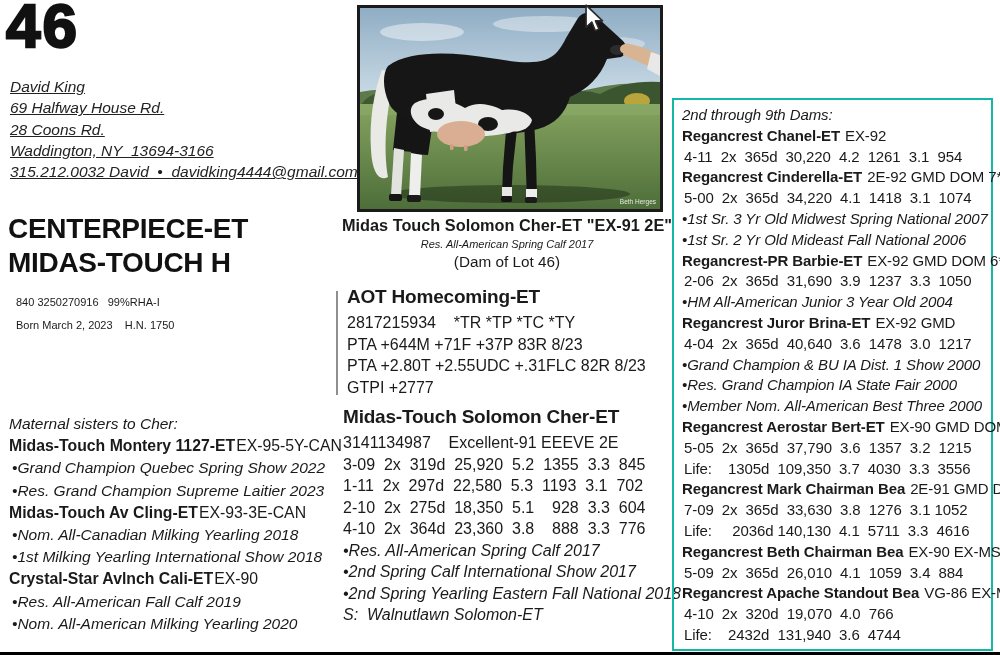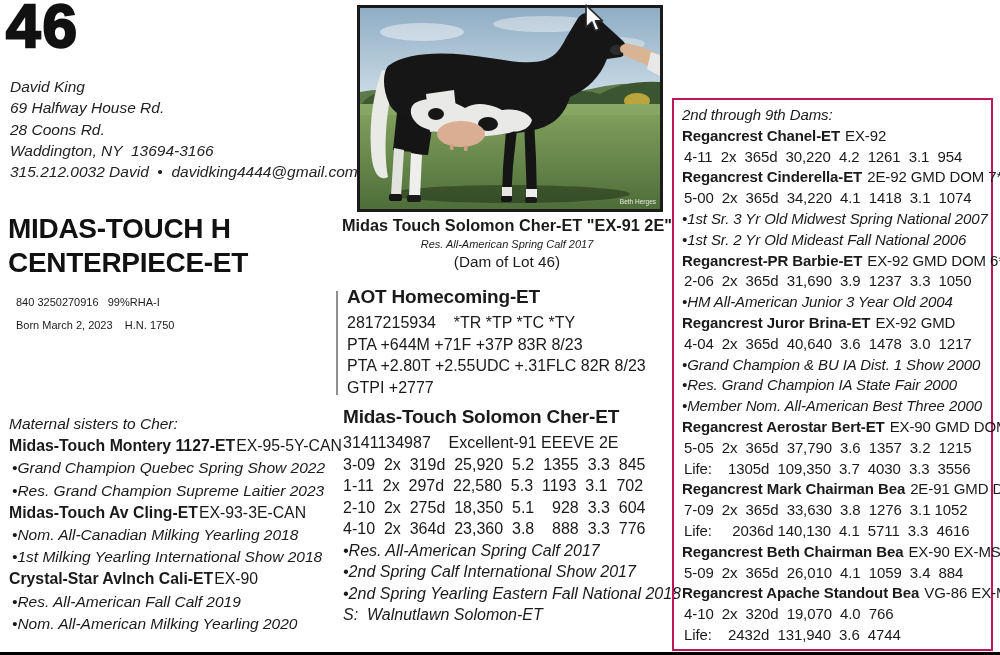--- a/index.html
+++ b/index.html
@@ -6,21 +6,21 @@
   html,body { width:1000px; height:655px; background:#ffffff; overflow:hidden; }
   body { font-family:"Liberation Sans", sans-serif; color:#1a1a1a; position:relative; }
   .abs { position:absolute; }
   .pre { white-space:pre-wrap; }
   .it { font-style:italic; }
   .b { font-weight:bold; }
 
   .lot-number { left:6px; top:-10px; font-size:62px; font-weight:bold;
                 -webkit-text-stroke:2.4px #111; letter-spacing:2px; color:#111; }
 
-  .consignor { left:10px; top:76px; font-size:15.5px; line-height:21.3px; font-style:italic; color:#222; }
+  .consignor { left:10px; top:76px; font-size:15.5px; line-height:21.3px; font-style:italic; color:#222;text-decoration:underline; }
 
   .animal-name { left:8px; top:212px; font-size:28px; font-weight:bold; line-height:34px; letter-spacing:-0.3px; color:#111; }
   .reg-block { left:9px; top:291px; font-size:11px; line-height:23px;margin-left:7px; }
 
   .sisters { left:9px; top:413px; font-size:15.5px; line-height:22.2px; }
   .sisters .nm { font-size:15.8px; white-space:nowrap; }
   .sisters .nm .b { margin-right:1px; }
   .sisters .hon { font-style:italic; padding-left:3px; white-space:nowrap; }
 
   .photo-frame { left:357px; top:5px; width:306px; height:207px; border:3px solid #1b1b1b; background:#9db8cc; }
@@ -33,21 +33,21 @@
 
   .sire-rule { left:336px; top:291px; width:2px; height:104px; background:#8f8f8f; }
   .sire-block { left:347px; top:286px; }
   .ped-head { font-size:19px; font-weight:bold; letter-spacing:-0.2px; margin-bottom:4px; }
   .ped-line { font-size:16px; line-height:21.5px; white-space:pre-wrap; }
 
   .dam-block { left:343px; top:406px; }
   .dam-block .ped-line.hon { font-style:italic; }
   .dam-block .sline { font-style:italic; }
 
-  .dams-box { left:672px; top:98px; width:321px; height:553px; border:2px solid #be185d;
+  .dams-box { left:672px; top:98px; width:321px; height:553px; border:2px solid #14b8a6;
               padding:5px 7px 0 8px; font-size:15px; line-height:20.8px; letter-spacing:-0.1px; }
   .dams-box .hd { font-style:italic; }
   .dams-box .nm { white-space:nowrap; }
   .dams-box .nm .b { margin-right:5px; }
   .dams-box .rec { white-space:pre-wrap; padding-left:2px; }
   .dams-box .hon { font-style:italic; white-space:nowrap; }
 
   .bottom-rule { left:0; top:652px; width:1000px; height:3px; background:#000; }
 
   .cursor { left:584px; top:4px; }
@@ -59,22 +59,22 @@
 
 <div class="abs consignor">
   <div>David King</div>
   <div class="pre">69 Halfway House Rd.</div>
   <div class="pre">28 Coons Rd.</div>
   <div class="pre">Waddington, NY  13694-3166</div>
   <div class="pre">315.212.0032 David  •  davidking4444@gmail.com</div>
 </div>
 
 <div class="abs animal-name">
+  <div>CENTERPIECE-ET</div>
   <div>MIDAS-TOUCH H</div>
-  <div>CENTERPIECE-ET</div>
 </div>
 <div class="abs reg-block">
   <div class="pre">840 3250270916   99%RHA-I</div>
   <div class="pre">Born March 2, 2023    H.N. 1750</div>
 </div>
 
 <div class="abs photo-frame">
   <svg width="300" height="201" viewBox="0 0 300 201">
     <defs>
       <linearGradient id="sky" x1="0" y1="0" x2="0" y2="1">

